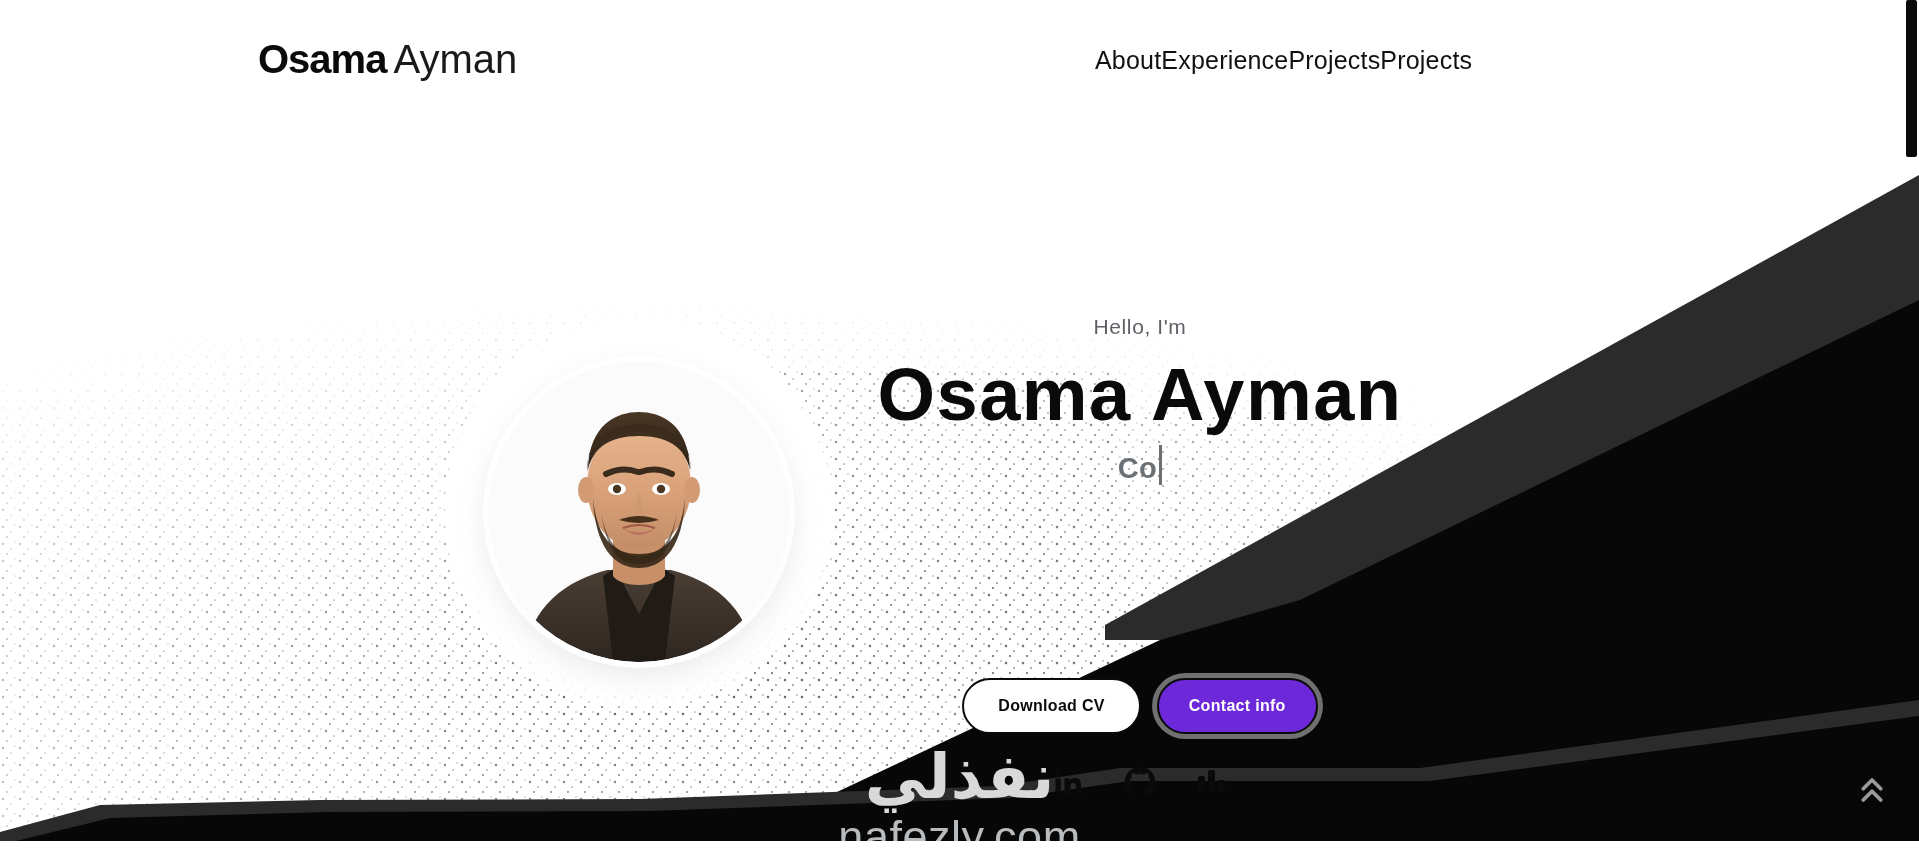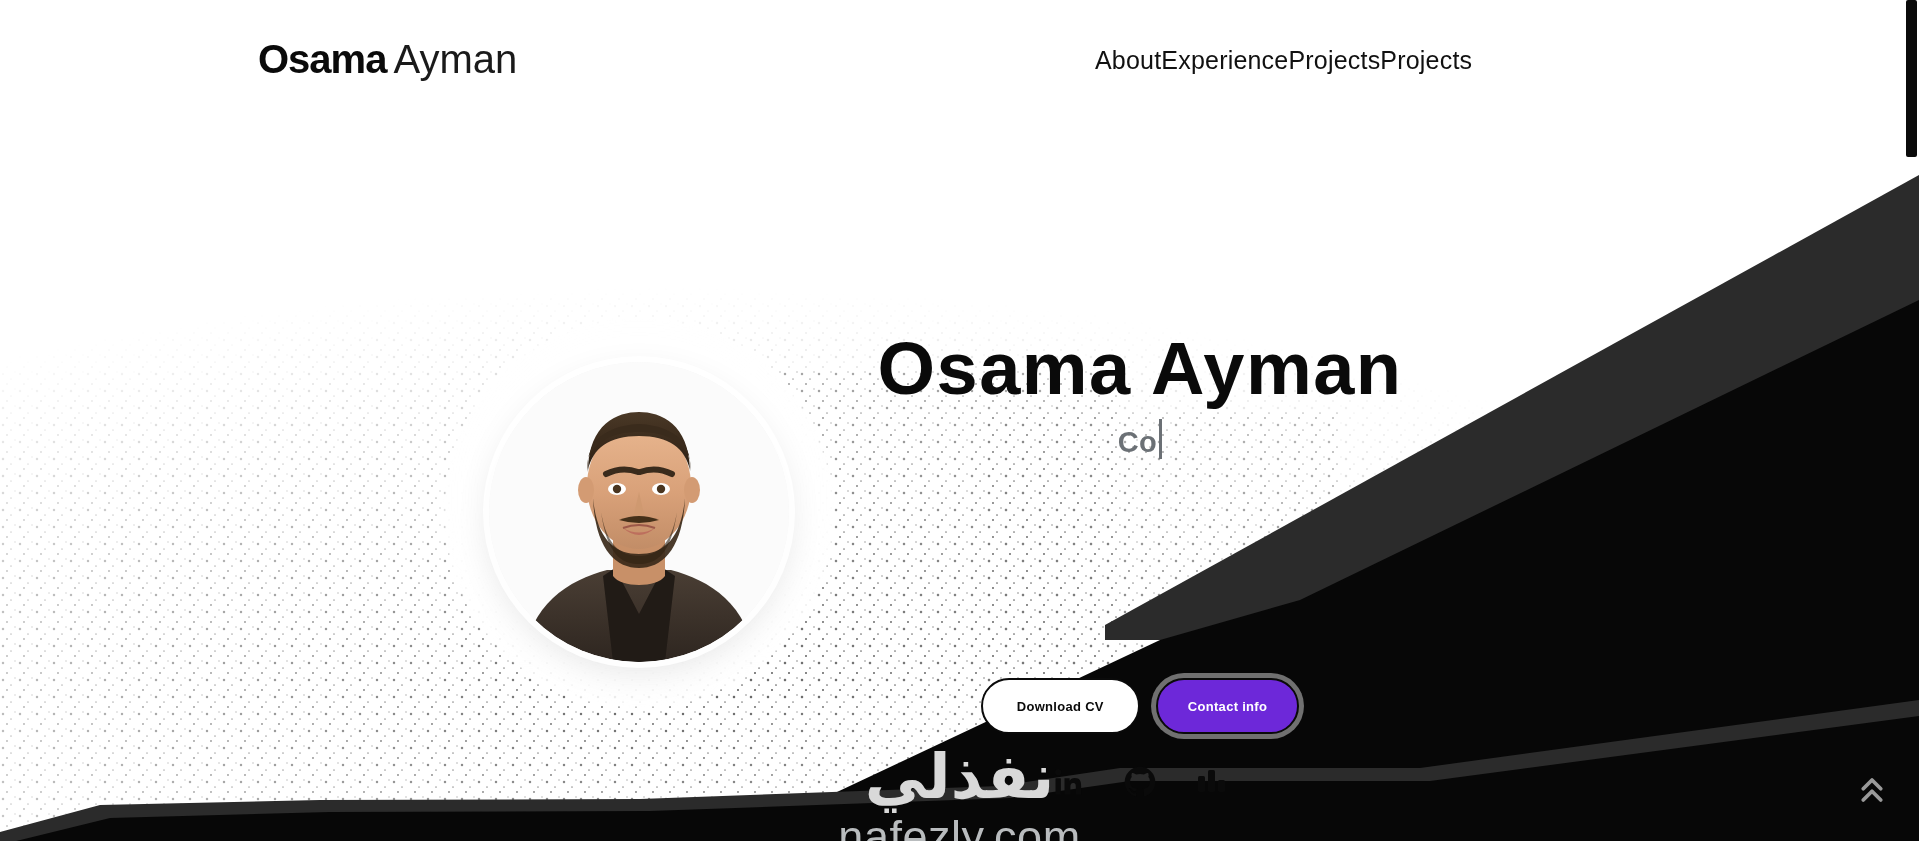--- a/index.html
+++ b/index.html
@@ -187,21 +187,21 @@
     width: 620px;
     display: flex;
     justify-content: center;
     align-items: center;
     gap: 16px;
   }
   .btn {
     display: inline-flex;
     align-items: center;
     justify-content: center;
-    font-size: 13px;
+    font-size: 16px;
     font-weight: 700;
     letter-spacing: 0.3px;
     border-radius: 999px;
     cursor: pointer;
     white-space: nowrap;
     font-family: inherit;
   }
   .btn-outline {
     height: 56px;
     padding: 0 34px;
@@ -422,20 +422,21 @@
             <path d="M134 166 q16 9 32 0 q-16 14 -32 0 Z" fill="#bd6f5d"></path>
             <path d="M134 166 q16 -6 32 0" stroke="#9c5848" stroke-width="2" fill="none"></path>
 
             <path d="M130 158 q20 -8 40 0 q-20 6 -40 0 Z" fill="#35250f" opacity="0.9"></path>
           </g>
         </svg>
       </div>
     </div>
 
     <div class="hero-copy">
+      <div class="greeting">Hello, I'm</div>
       <h1 class="hero-name">Osama Ayman</h1>
       <div class="hero-role"><span>Co</span><span class="type-caret"></span></div>
     </div>
 
     <div class="cta-row">
       <button class="btn btn-outline">Download CV</button>
       <button class="btn btn-solid">Contact info</button>
     </div>
 
     <div class="social-row">

